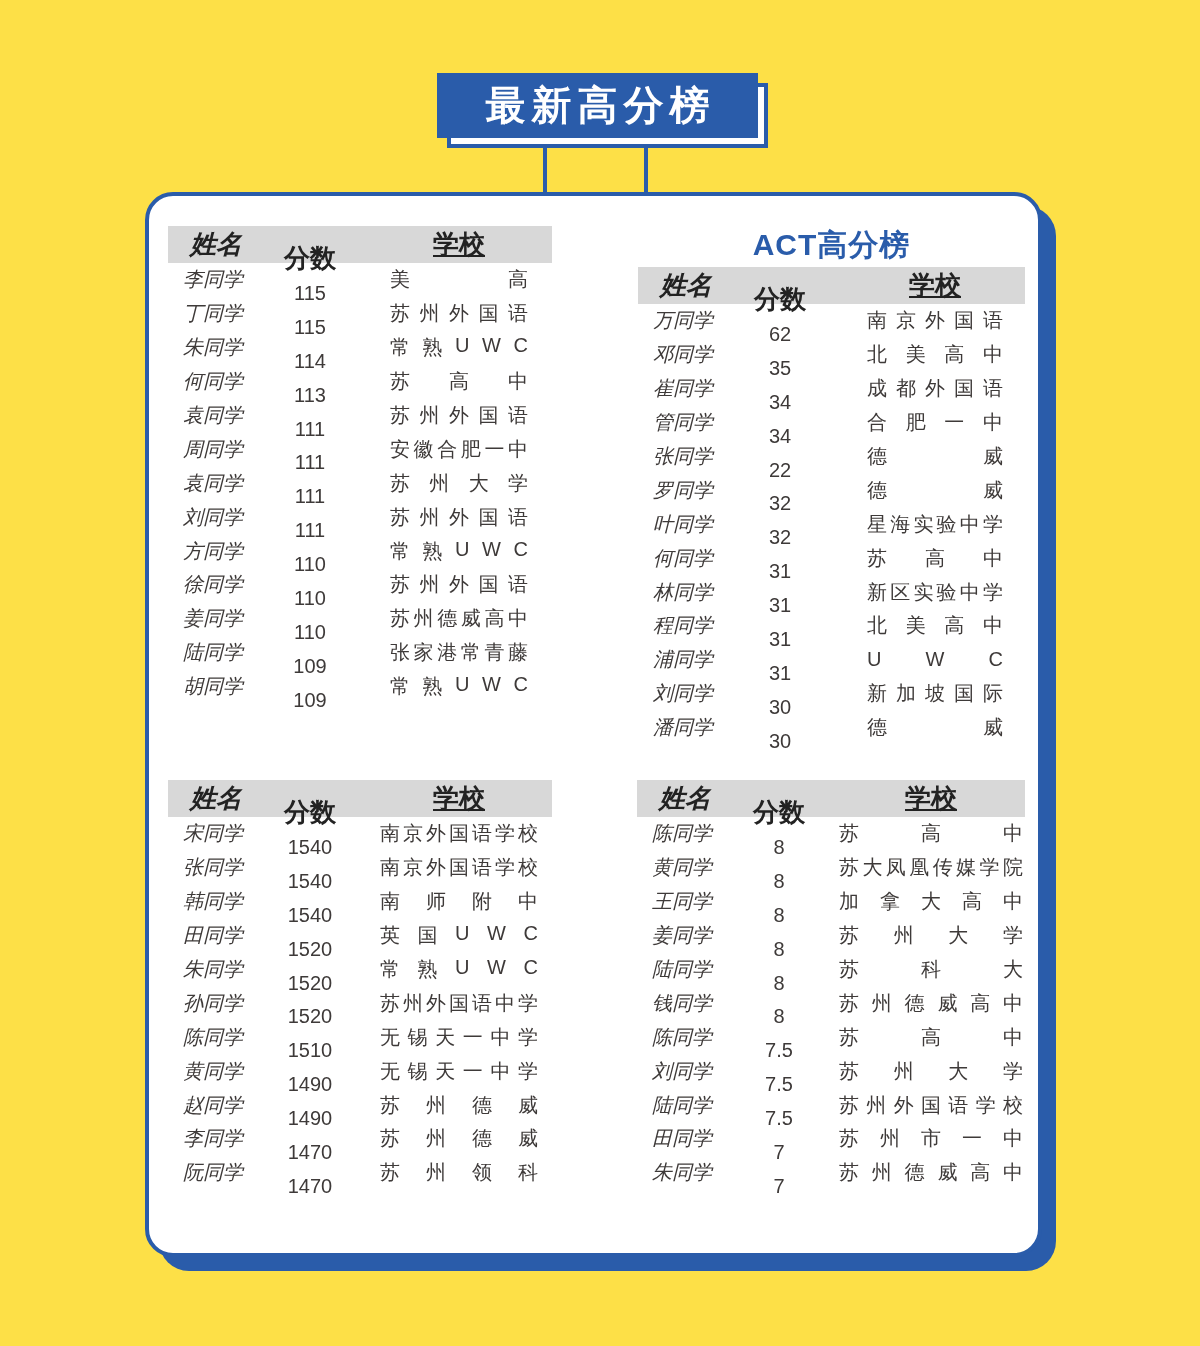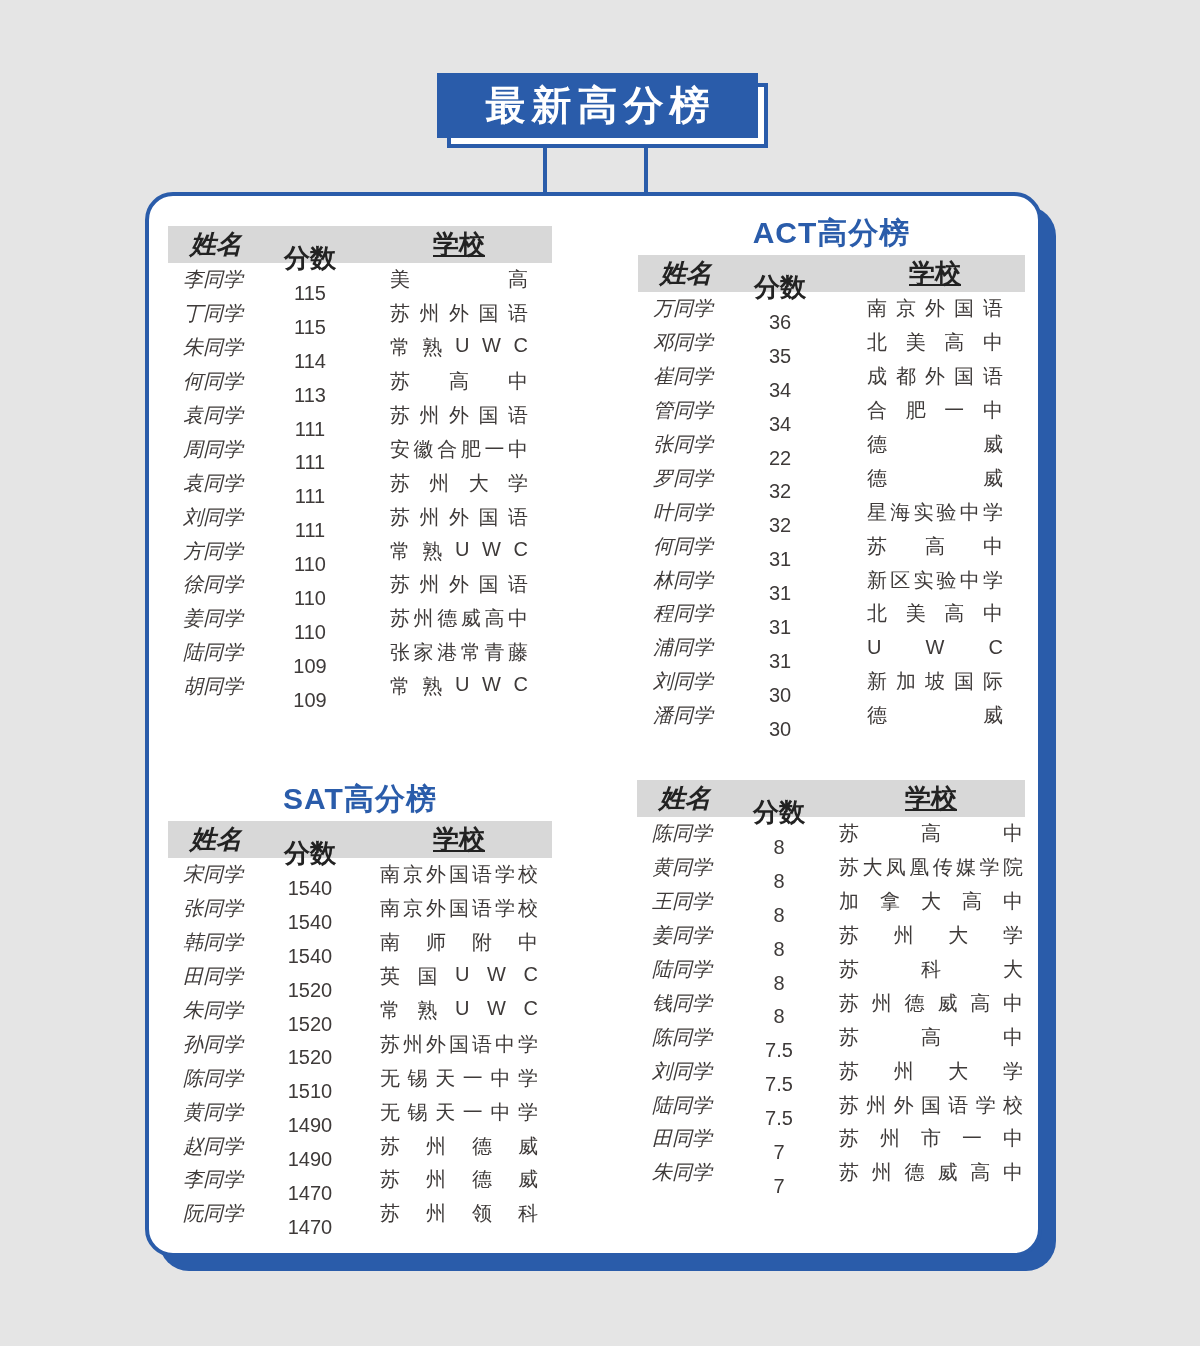--- a/index.html
+++ b/index.html
@@ -2,21 +2,21 @@
 <html lang="zh" style="--accent: #2a5caa; --header-bg: #d8d8d8; --text: #3e3a39;"><head>
 <meta charset="utf-8">
 <style>
   :root{
     --accent:#2a5caa;
     --header-bg:#d8d8d8;
     --text:#3e3a39;
   }
   *{margin:0;padding:0;box-sizing:border-box;}
   body{background:#fff;font-family:"Liberation Sans",sans-serif;}
-  #canvas{position:relative;width:1200px;height:1346px;background:#e5e5e5;overflow:hidden;}
+  #canvas{position:relative;width:1200px;height:1346px;background:#fde047;overflow:hidden;}
 
   
   .banner-shadow{
     position:absolute;left:447px;top:83px;width:321px;height:65px;
     background:#fff;border:4px solid var(--accent);z-index:1;
   }
   .banner{
     position:absolute;left:437px;top:73px;width:321px;height:65px;
     background:var(--accent);color:#fff;z-index:2;
     display:flex;align-items:center;justify-content:center;
@@ -32,21 +32,21 @@
     background:var(--accent);border-radius:30px;z-index:0;
   }
   .board{
     position:absolute;left:145px;top:192px;width:897px;height:1065px;
     background:#fff;border:4px solid var(--accent);border-radius:28px;z-index:1;
   }
 
   
   .tbl{position:absolute;z-index:2;}
   #toefl{left:168px;top:226px;width:384px;}
-  #act  {left:638px;top:214px;width:387px;}
+  #act  {left:638px;top:226px;width:387px;}
   #sat  {left:168px;top:780px;width:384px;}
   #ielts{left:637px;top:780px;width:388px;}
 
   .tbl-title{
     text-align:center;color:var(--accent);
     font-size:30px;font-weight:700;line-height:38px;margin-bottom:3px;
     letter-spacing:1px;
   }
   .thead{
     display:flex;align-items:center;height:37px;background:var(--header-bg);
@@ -239,21 +239,21 @@
   <section class="tbl" id="act">
     <h2 class="tbl-title">ACT高分榜</h2>
     <div class="thead">
       <span class="c-name">姓名</span>
       <span class="c-score">分数</span>
       <span class="c-school">学校</span>
     </div>
     <div class="tbody">
         <div class="row">
           <span class="c-name">万同学</span>
-          <span class="c-score">36</span>
+          <span class="c-score">62</span>
           <span class="c-school">
             <span>南</span>
             <span>京</span>
             <span>外</span>
             <span>国</span>
             <span>语</span>
           </span>
         </div>
         <div class="row">
           <span class="c-name">邓同学</span>
@@ -370,21 +370,20 @@
           <span class="c-score">30</span>
           <span class="c-school">
             <span>德</span>
             <span>威</span>
           </span>
         </div>
       </div>
   </section>
 
   <section class="tbl" id="sat">
-    <h2 class="tbl-title">SAT高分榜</h2>
     <div class="thead">
       <span class="c-name">姓名</span>
       <span class="c-score">分数</span>
       <span class="c-school">学校</span>
     </div>
     <div class="tbody">
         <div class="row">
           <span class="c-name">宋同学</span>
           <span class="c-score">1540</span>
           <span class="c-school">

